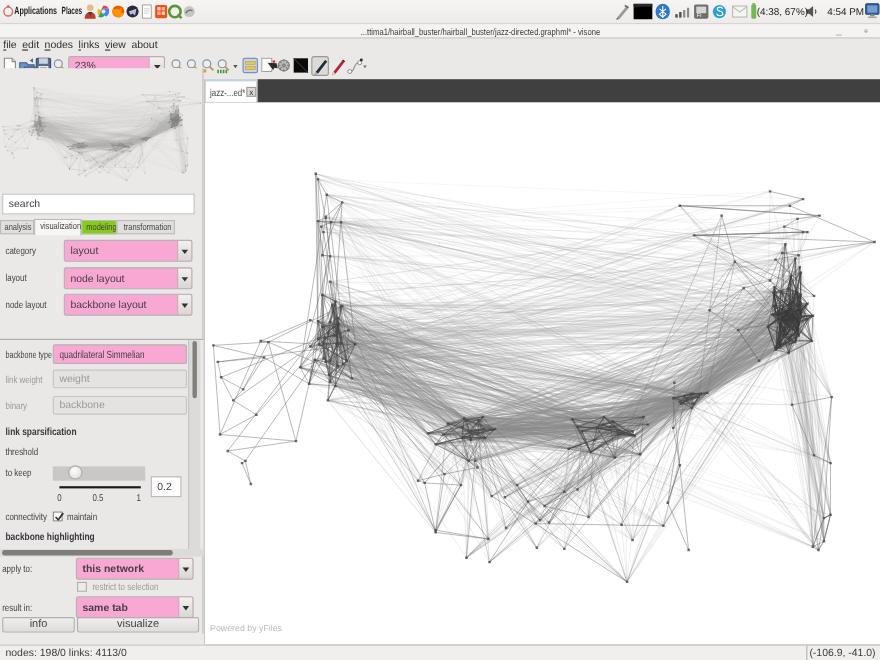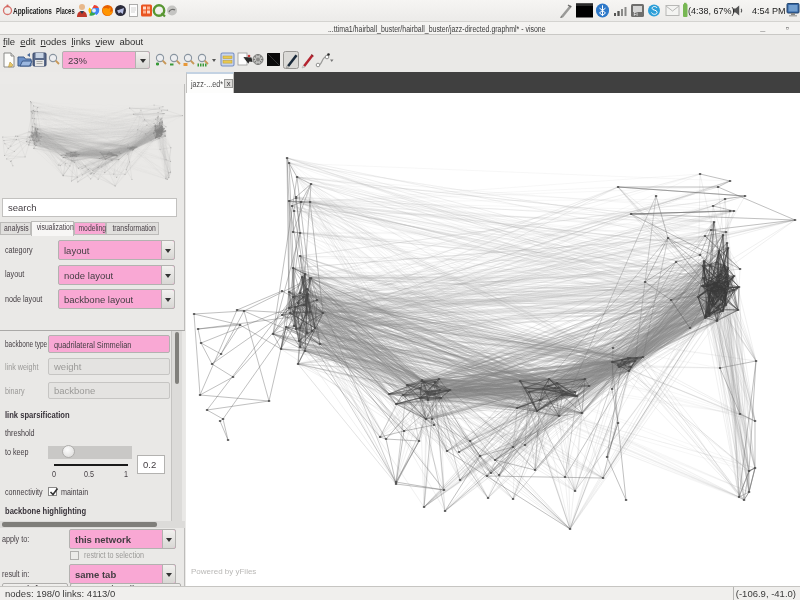--- a/index.html
+++ b/index.html
@@ -1,20 +1,20 @@
 <!DOCTYPE html>
 <html><head><meta charset="utf-8"><style>
 *{margin:0;padding:0;box-sizing:border-box}
 html,body{width:800px;height:600px;overflow:hidden;font-family:"Liberation Sans",sans-serif;background:#ebeae8}
 .abs{position:absolute}
 #panel{left:0;top:0;width:800px;height:22px;background:linear-gradient(#f6f5f3,#ecebe9);border-bottom:1px solid #d4d3d0;color:#1c1c1c;font-size:11px}
 #titlebar{left:0;top:22px;width:800px;height:12px;background:#f4f3f1;color:#3c3c3c;font-size:9px;text-align:center}
 #menubar{left:0;top:34px;width:800px;height:14px;background:#eae9e7;border-top:1px solid #c9c8c5;color:#2f2f2f;font-size:9.5px}
 #toolbar{left:0;top:48px;width:800px;height:24px;background:#eae9e7}
-#sidebar{left:0;top:84px;width:185px;height:514px;background:#eae9e7;border-right:1px solid #bdbcba}
+#sidebar{left:0;top:62px;width:185px;height:514px;background:#eae9e7;border-right:1px solid #bdbcba}
 #canvas{left:186px;top:72px;width:614px;height:514px;background:#404040}
 #cwhite{left:0px;top:21px;width:614px;height:493px;background:#fff}
 #statusbar{left:0;top:586px;width:800px;height:14px;background:#f0efed;border-top:1px solid #c6c5c2;font-size:9.5px;color:#3a3a3a}
 .mi{display:inline-block;margin-right:5px}
 .u{text-decoration:underline}
 .tsq{display:inline-block;transform:scaleX(.8);transform-origin:50% 0;white-space:nowrap}
 .combo{position:absolute;background:#f9a8d4;border:1px solid #b3b2b0;border-radius:2px}
 .cbtn{position:absolute;right:0;top:0;bottom:0;width:13px;background:linear-gradient(#f2f1ef,#d8d7d4);border-left:1px solid #b3b2b0;border-radius:0 2px 2px 0}
 .arr{position:absolute;left:50%;top:50%;margin:-1.5px 0 0 -3px;width:0;height:0;border:3px solid transparent;border-top:4px solid #333;border-bottom:none}
 .lbl{position:absolute;font-size:9px;color:#433d42;transform:scaleX(.8);transform-origin:0 50%;white-space:nowrap}
@@ -185,21 +185,21 @@
       <use href="#GG"></use>
     </svg>
 
  <div class="abs" style="left:2px;top:114px;width:175px;height:19px;background:#fff;border:1px solid #c2c1bf">
       <span class="ctext">search</span>
     </div>
 
  <div class="abs" style="left:0;top:138px;width:189px;height:13px;font-size:8.5px;color:#473f45">
    <span class="abs" style="left:0;top:0;width:31px;height:13px;background:#e0dfdd;border:1px solid #bcbbb9;text-align:center"><span class="tsq">analysis</span></span>
    <span class="abs" style="left:31px;top:-1px;width:43px;height:15px;background:#f7f6f5;border:1px solid #bcbbb9;border-bottom:none;text-align:center"><span class="tsq">visualization</span></span>
-   <span class="abs" style="left:74px;top:0;width:32px;height:13px;background:#f9a8d4;border:1px solid #bcbbb9;text-align:right"><span class="tsq">modeling</span></span>
+   <span class="abs" style="left:74px;top:0;width:32px;height:13px;background:#84cc16;border:1px solid #bcbbb9;text-align:right"><span class="tsq">modeling</span></span>
    <span class="abs" style="left:106px;top:0;width:53px;height:13px;background:#e0dfdd;border:1px solid #bcbbb9;text-align:center"><span class="tsq">transformation</span></span>
  </div>
 
  <div class="lbl" style="left:5px;top:161px">category</div>
  <div class="combo" style="left:58px;top:156px;width:117px;height:20px">
       <span class="ctext" style="top:4px">layout</span>
       <span class="cbtn">
         <span class="arr"></span>
       </span>
     </div>

